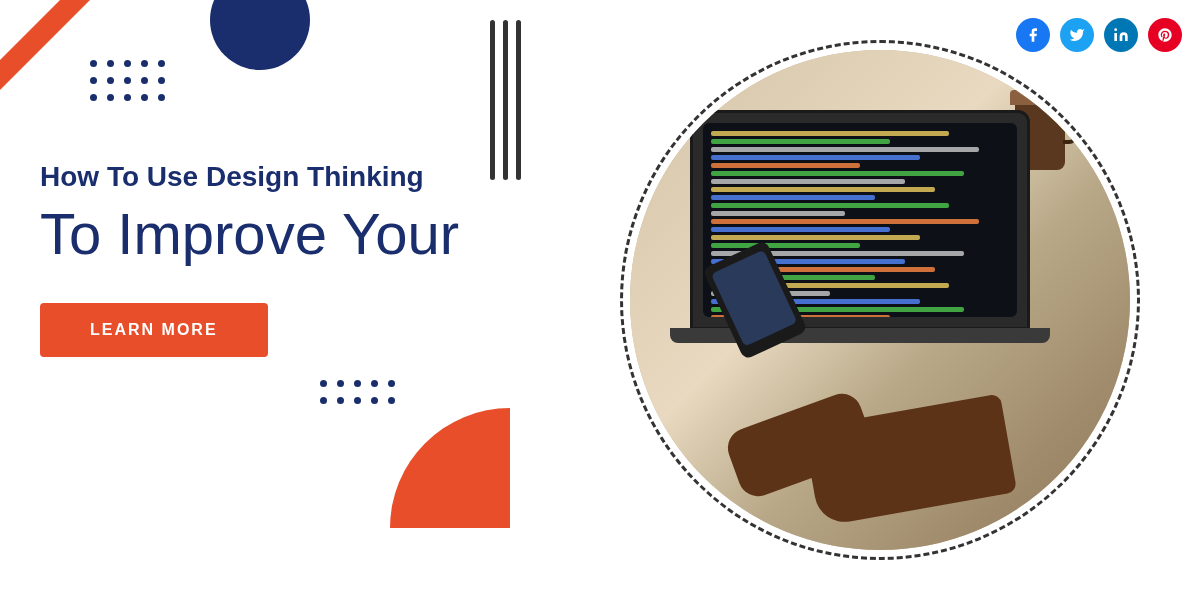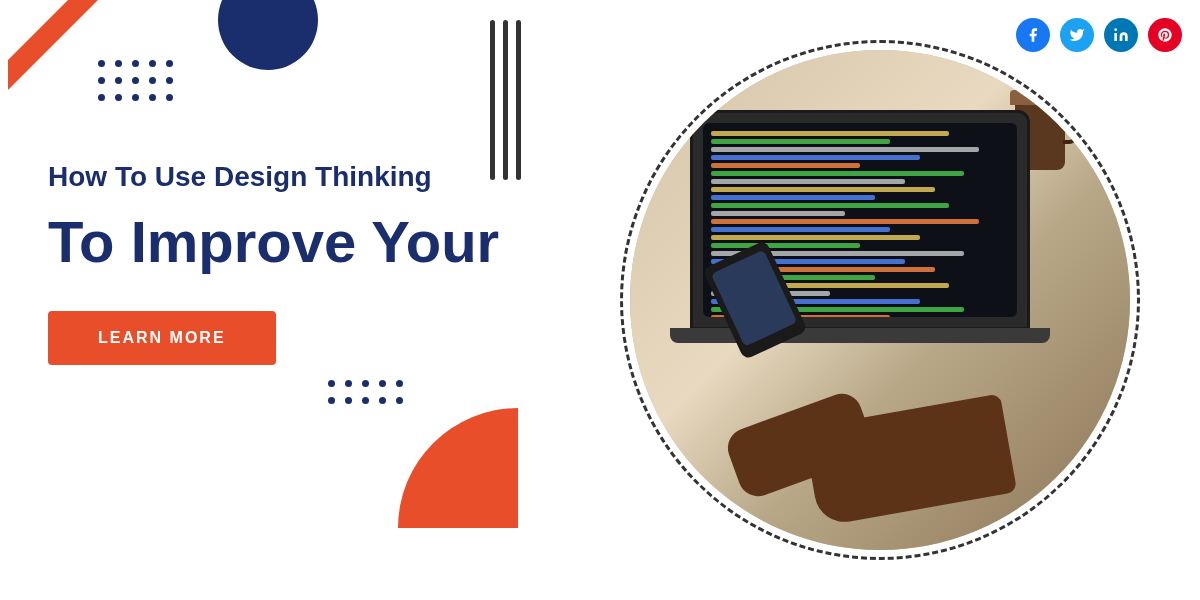--- a/index.html
+++ b/index.html
@@ -36,21 +36,21 @@
     }
 
     .social-icon.facebook { background: #1877f2; }
     .social-icon.twitter { background: #1da1f2; }
     .social-icon.linkedin { background: #0077b5; }
     .social-icon.pinterest { background: #e60023; }
 
     
     .left-content {
       position: absolute;
-      left: 8px;
+      left: 0;
       top: 0;
       width: 560px;
       height: 528px;
       padding: 40px 30px 30px 40px;
     }
 
     
     .triangle-red {
       position: absolute;
       top: 0;
@@ -140,24 +140,24 @@
     .subtitle {
       margin-top: 120px;
       font-size: 28px;
       font-weight: 700;
       color: #1a2e6e;
       line-height: 1.2;
     }
 
     .main-title {
       font-size: 58px;
-      font-weight: 700;
+      font-weight: 400;
       color: #1a2e6e;
       line-height: 1.1;
-      margin-top: 16px;
+      margin-top: 8px;
     }
 
     .cta-button {
       margin-top: 38px;
       display: inline-block;
       background: #e84e2a;
       color: white;
       font-size: 16px;
       font-weight: 800;
       letter-spacing: 2px;

